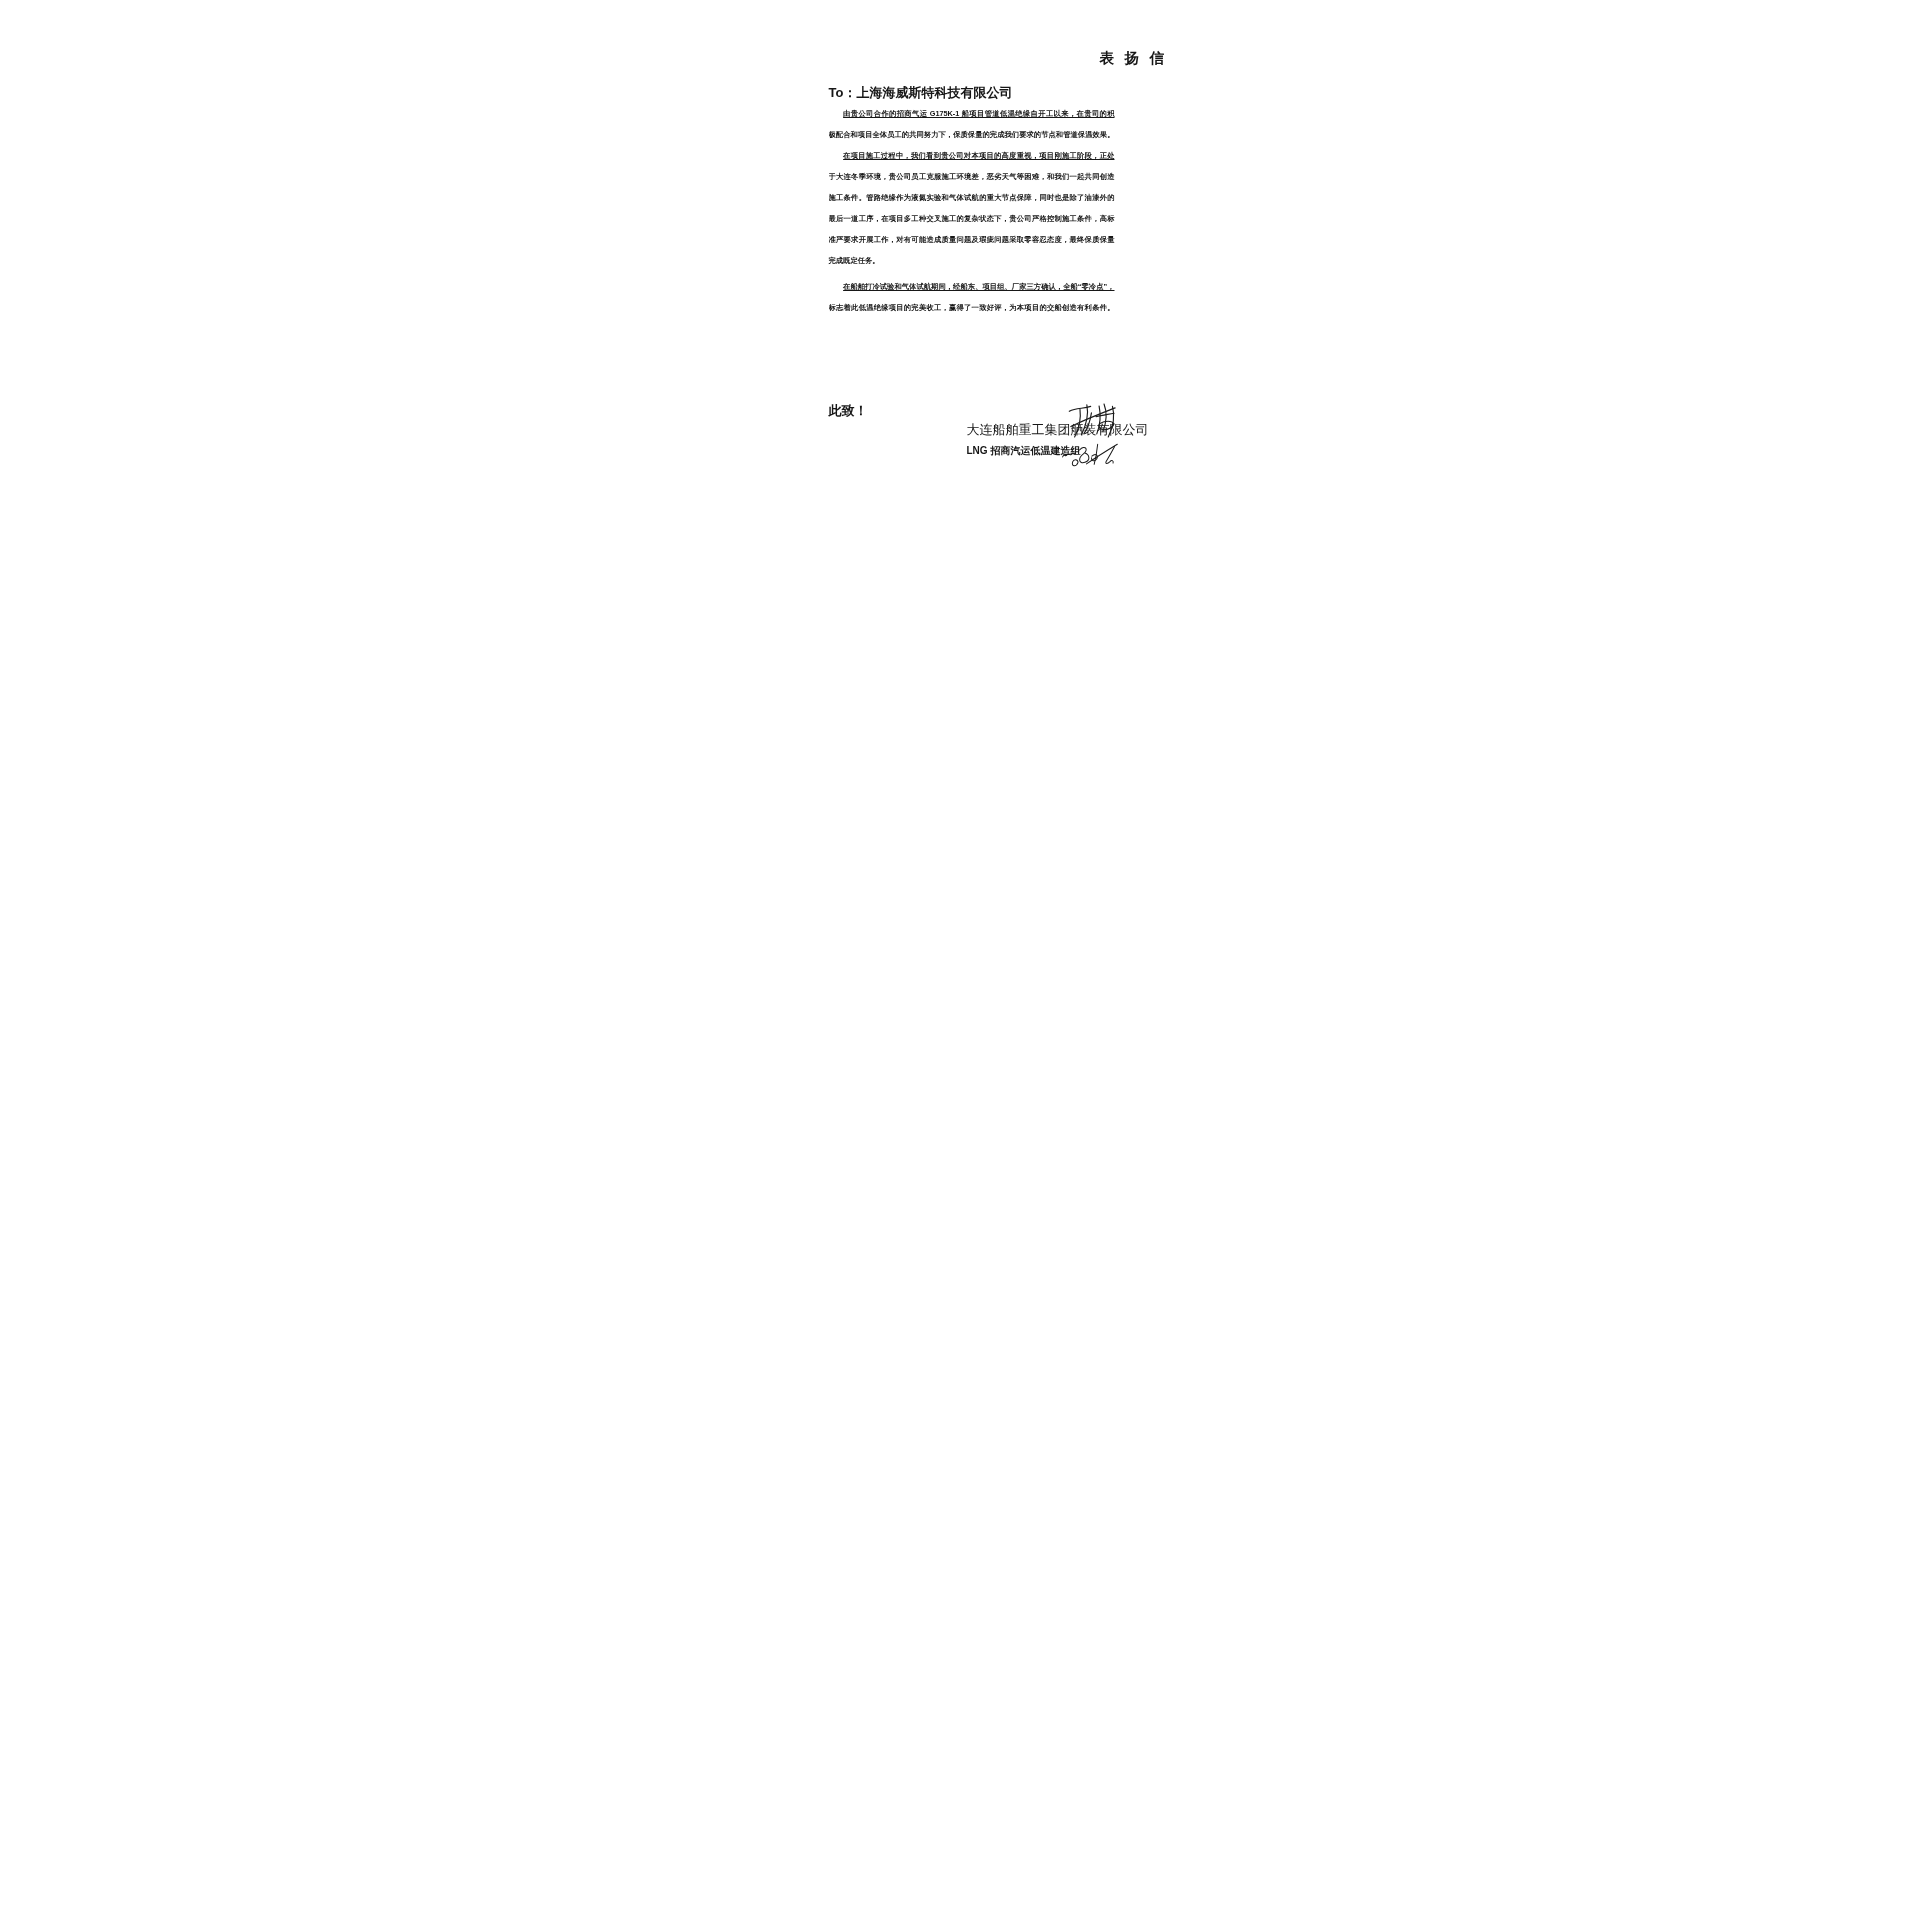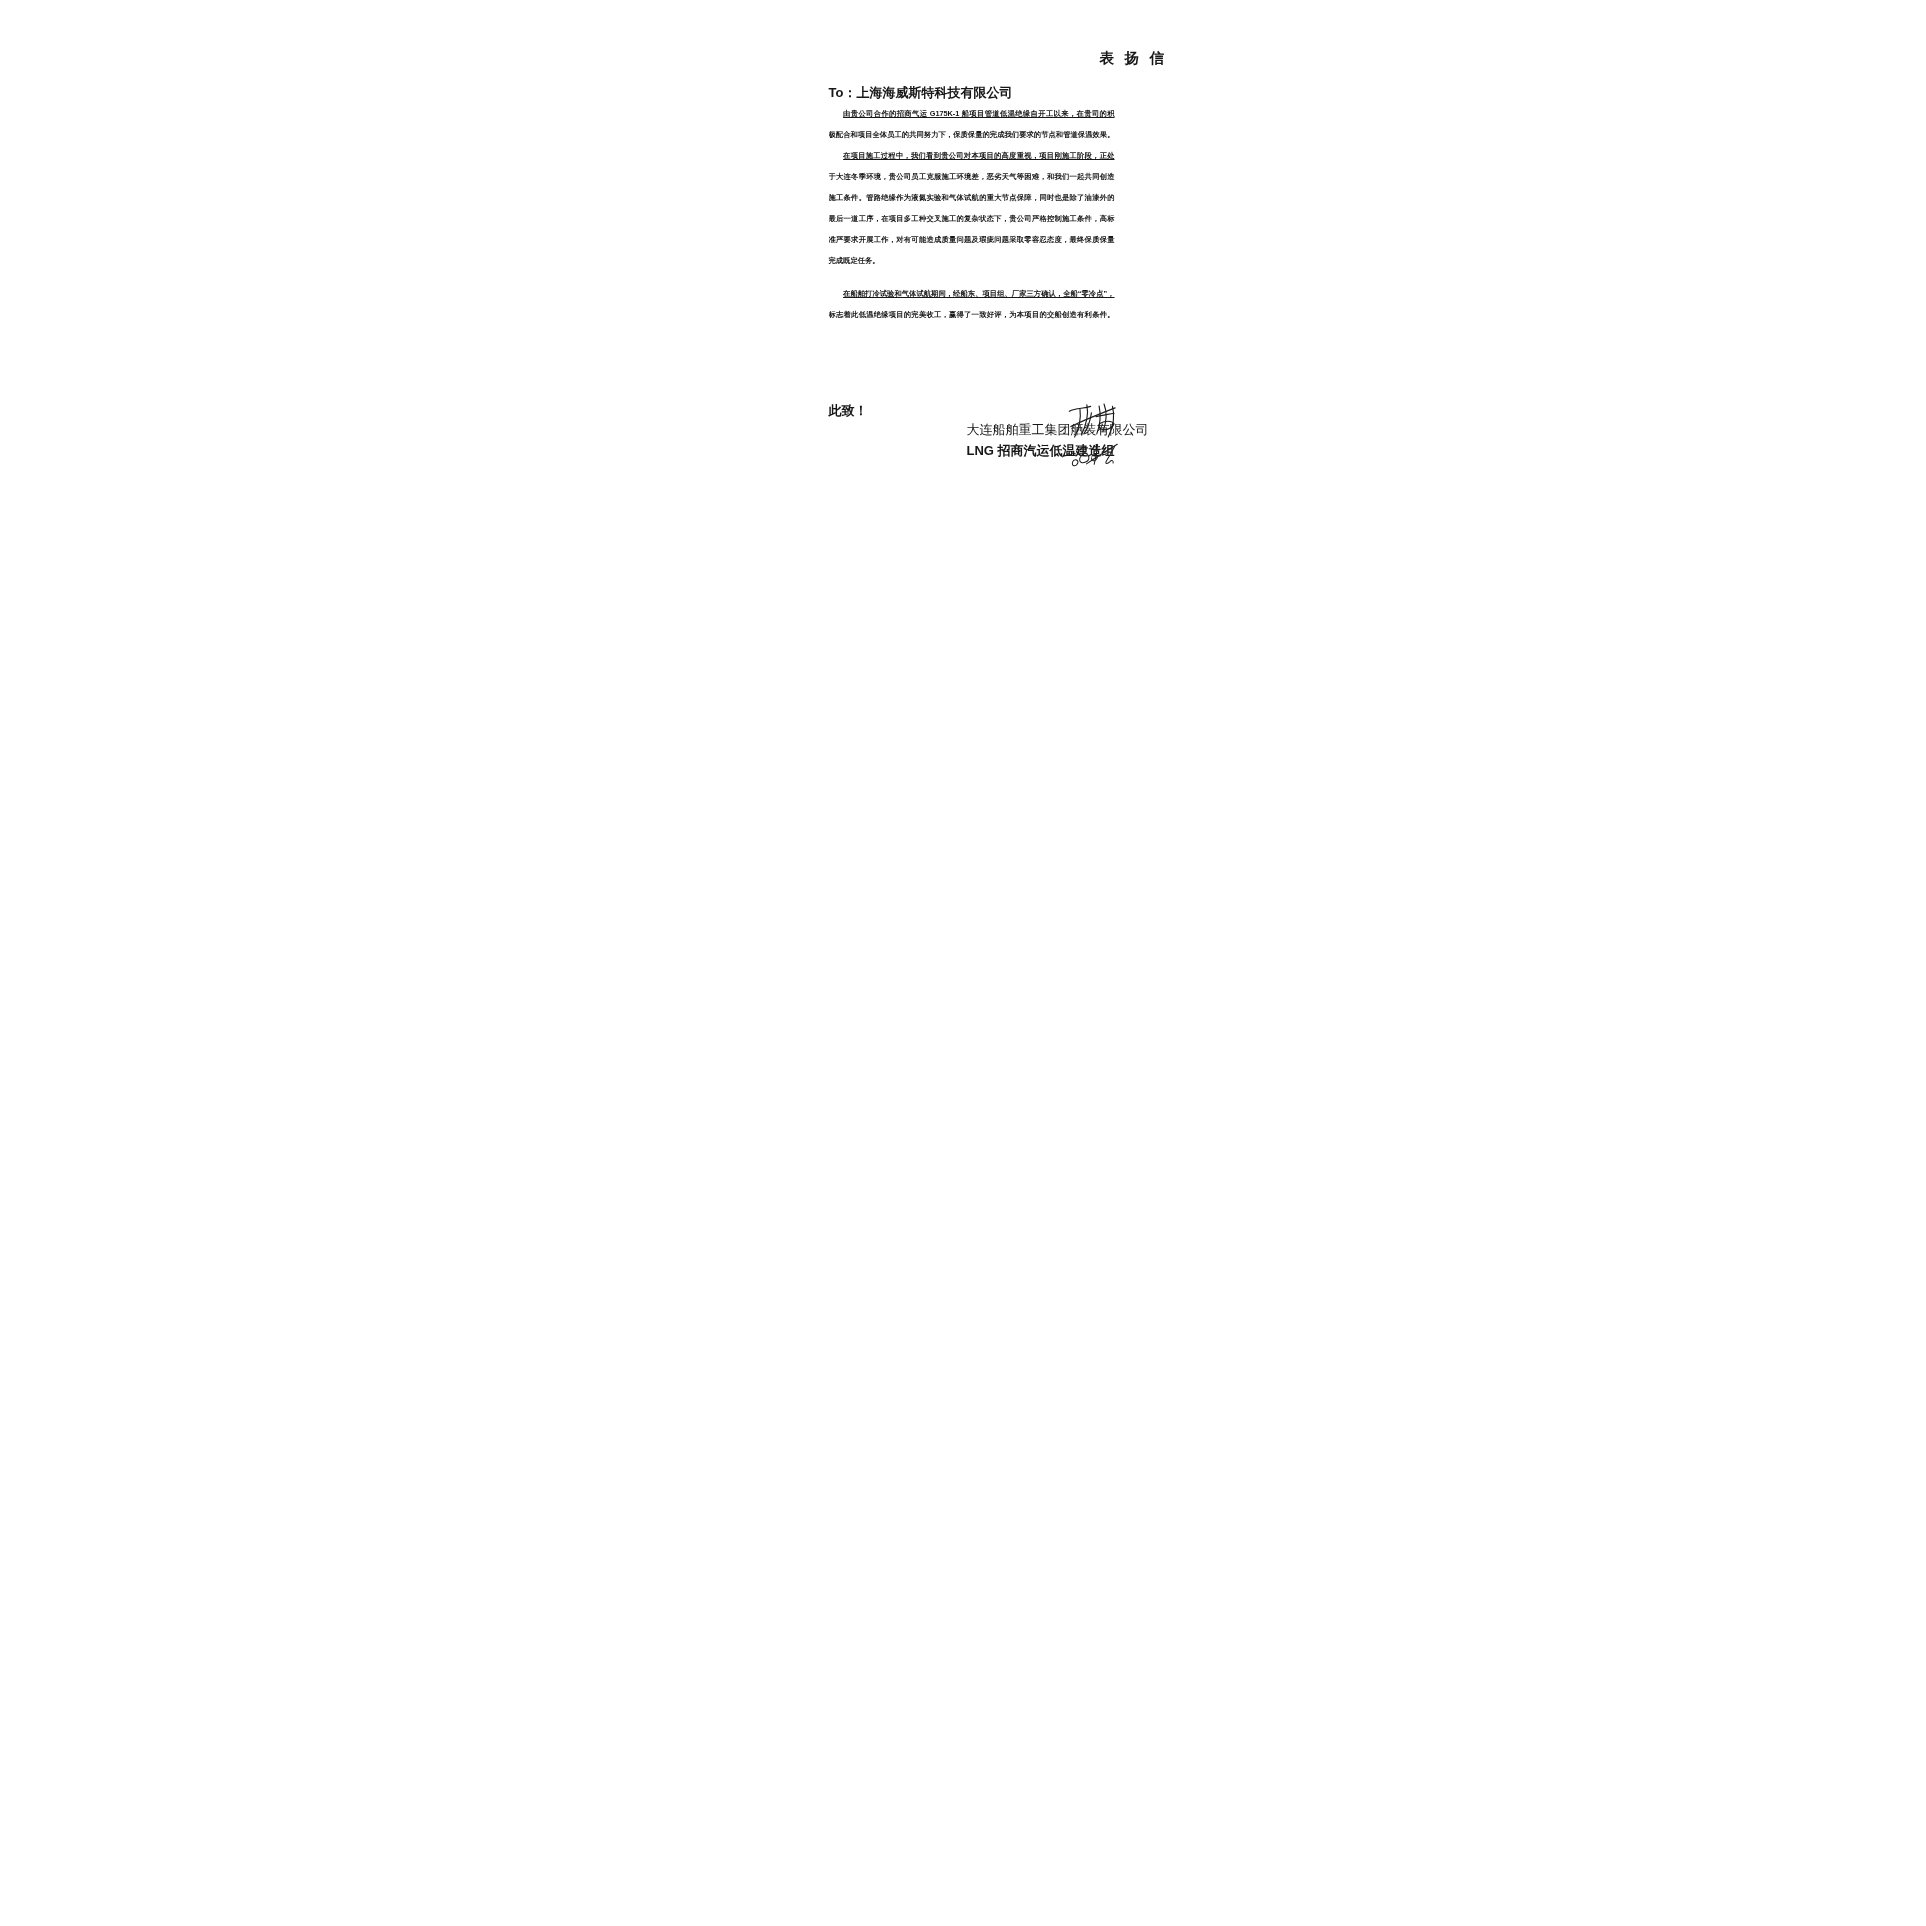--- a/index.html
+++ b/index.html
@@ -44,21 +44,21 @@
   }
   .body {
     position: absolute;
     left: 77px;
     top: 103px;
     width: 286px;
     font-size: 7.3px;
     font-weight: 600;
   }
   .para { margin: 0; }
-  .para.gap { margin-top: 12px; }
+  .para.gap { margin-top: 5px; }
   .line {
     height: 21px;
     line-height: 21px;
     white-space: nowrap;
   }
   .line.fill {
     white-space: normal;
     text-align: justify;
     text-align-last: justify;
     text-justify: inter-character;
@@ -84,21 +84,21 @@
     font-size: 13px;
     font-weight: 400;
     white-space: nowrap;
   }
   .department {
     position: absolute;
     left: 215px;
     top: 440px;
     height: 21px;
     line-height: 21px;
-    font-size: 13px;
+    font-size: 10px;
     font-weight: 600;
     white-space: nowrap;
   }
   .sig { position: absolute; }
   .sig path {
     fill: none;
     stroke: #1b1b1b;
     stroke-width: 3;
     stroke-linecap: round;
     stroke-linejoin: round;

